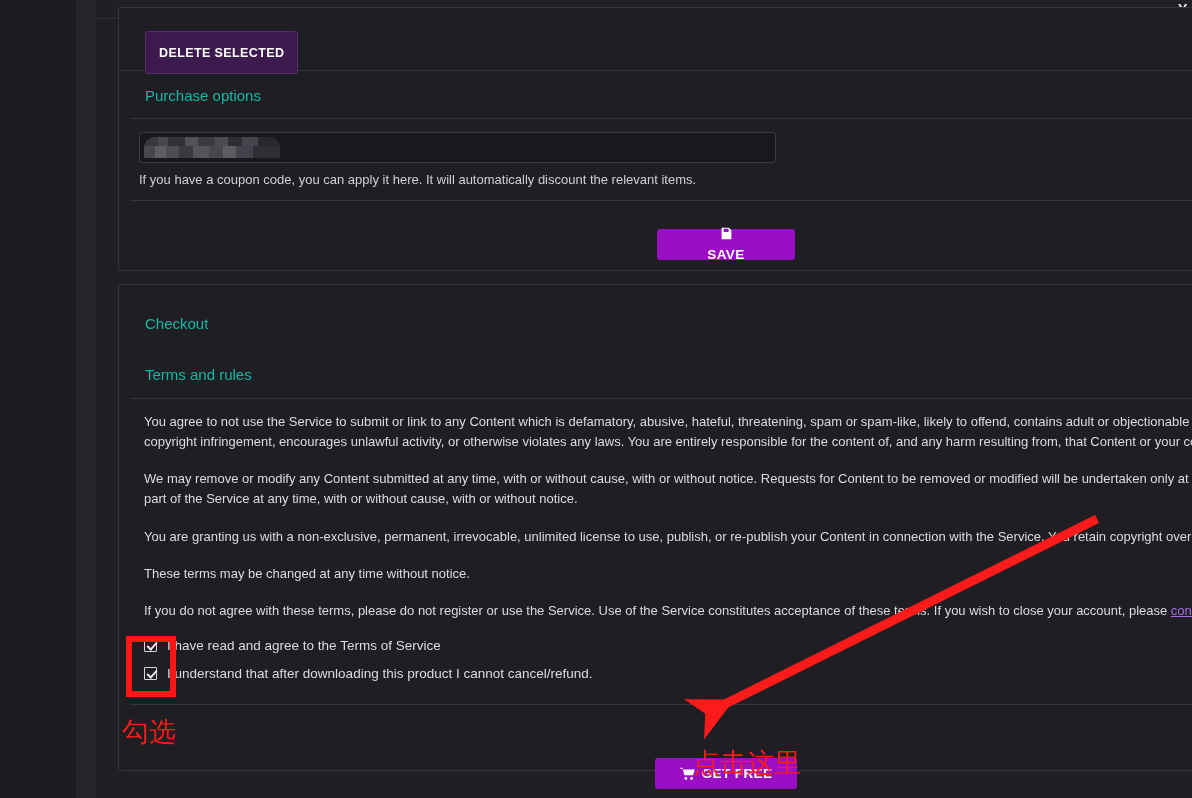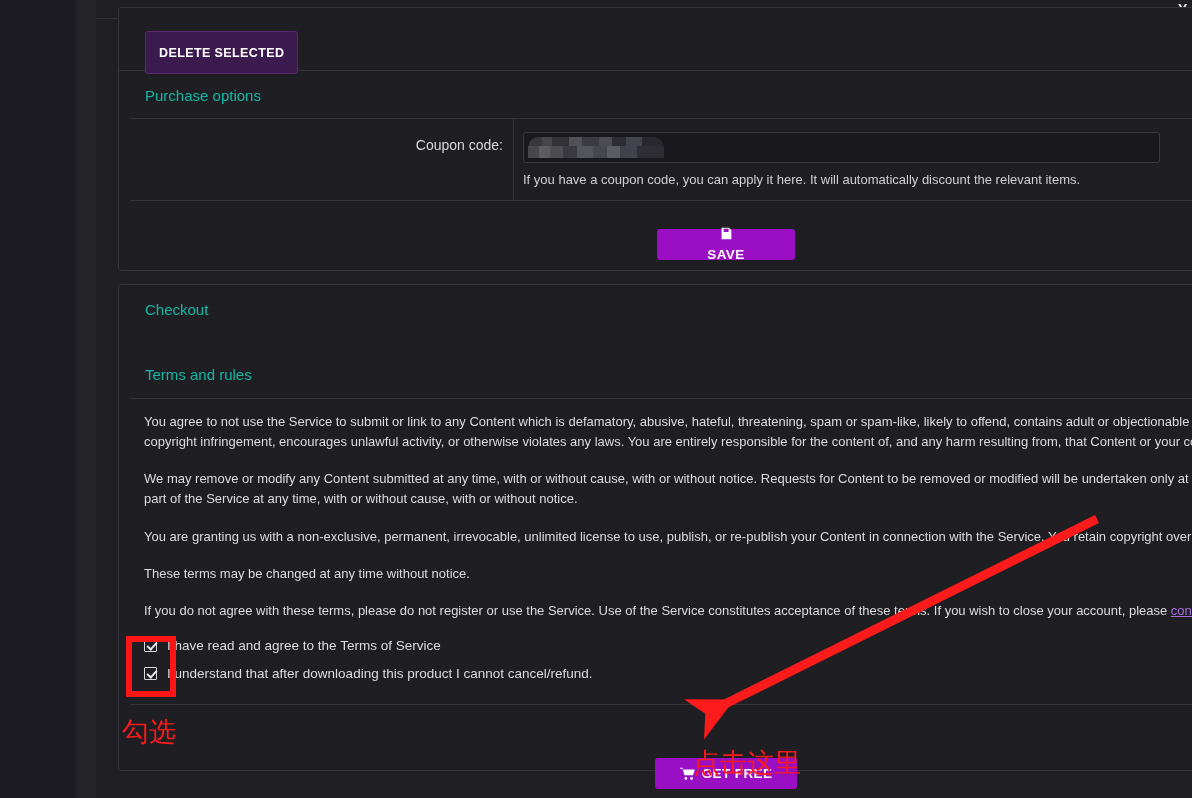--- a/index.html
+++ b/index.html
@@ -155,21 +155,21 @@
     width: 138px; height: 31px;
     background: #9a0fc4;
     font-size: 13.5px;
     flex-direction: column;
   }
 
   
   #card-checkout {
     left: 118px; top: 284px; width: 1090px; height: 487px;
   }
-  #title-checkout { left: 26px; top: 16px; }
+  #title-checkout { left: 26px; top: 30px; }
   #title-terms    { left: 26px; top: 81px; }
 
   .terms-wrap {
     position: absolute;
     left: 11px; top: 113px;
     width: 1068px; height: 524px;
     border-top: 1px solid #34343c;
     padding: 13px 0 0 14px;
   }
   .terms-wrap p {
@@ -263,23 +263,20 @@
 
   <div class="card" id="card-purchase">
 
     <div class="toolbar-row">
       <button class="btn" id="btn-delete-selected">DELETE SELECTED</button>
     </div>
 
     <div class="section-title" id="title-purchase-options">Purchase options</div>
 
     <div class="form-row">
-      <div class="form-label-cell">
-        <span>Coupon code:</span>
-      </div>
       <div class="form-field-cell">
         <div class="text-input">
           <div class="redaction"></div>
         </div>
         <div class="field-hint">If you have a coupon code, you can apply it here. It will automatically discount the relevant items.</div>
       </div>
     </div>
 
     <button class="btn" id="btn-save">
       <span style="display:inline-flex">

